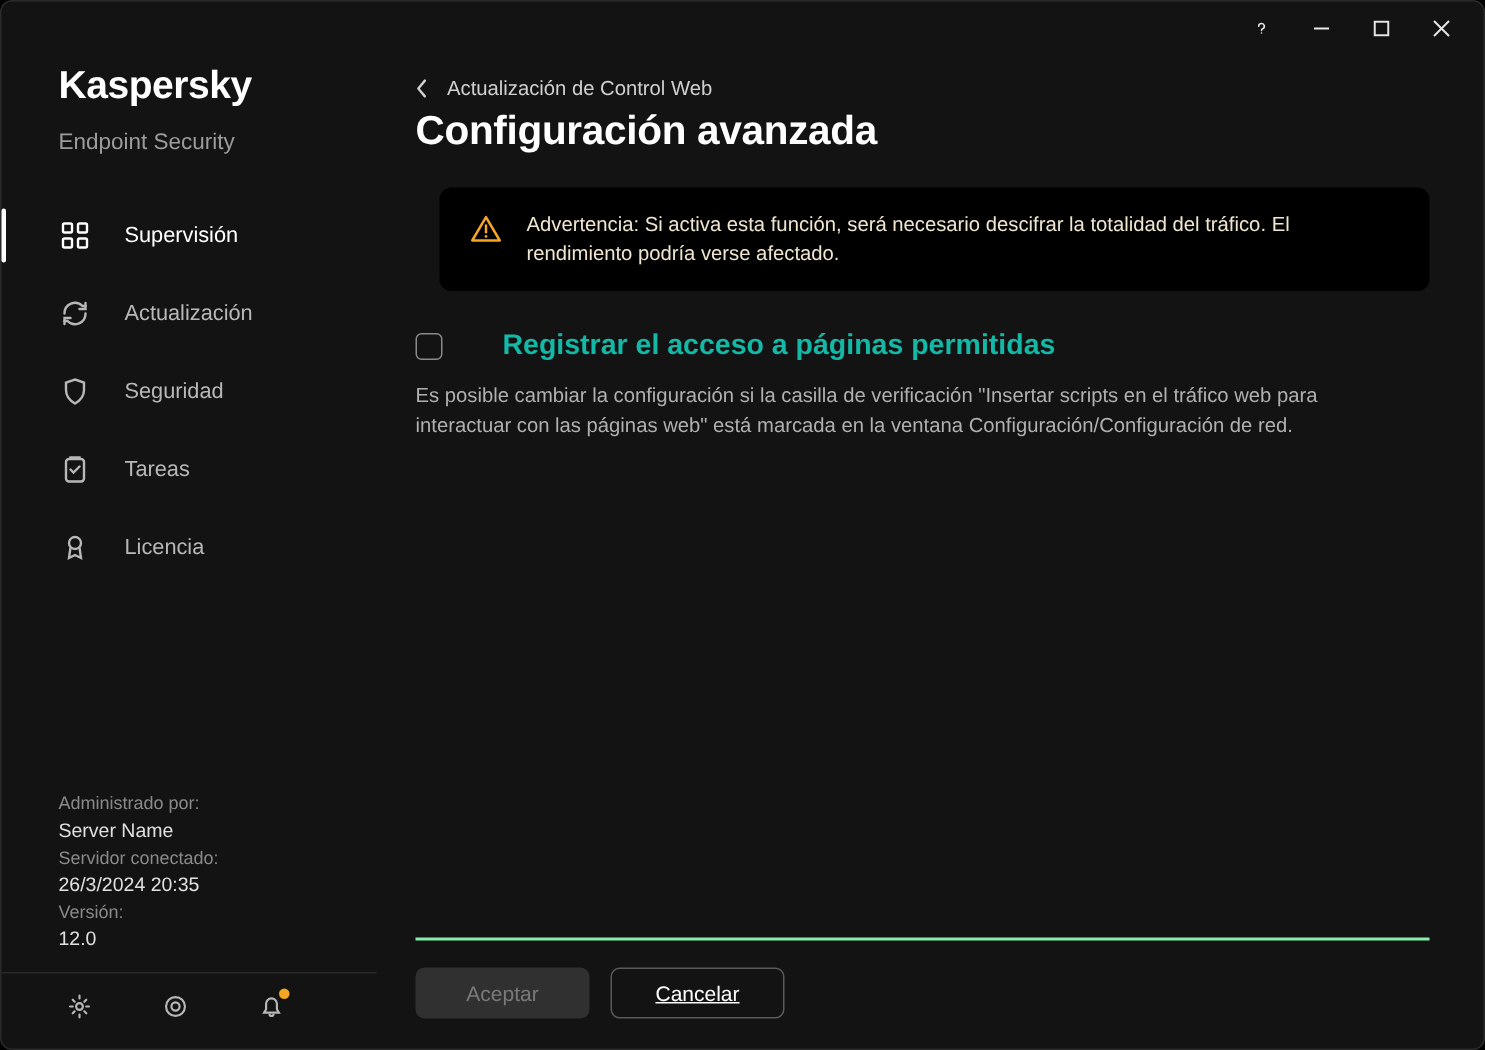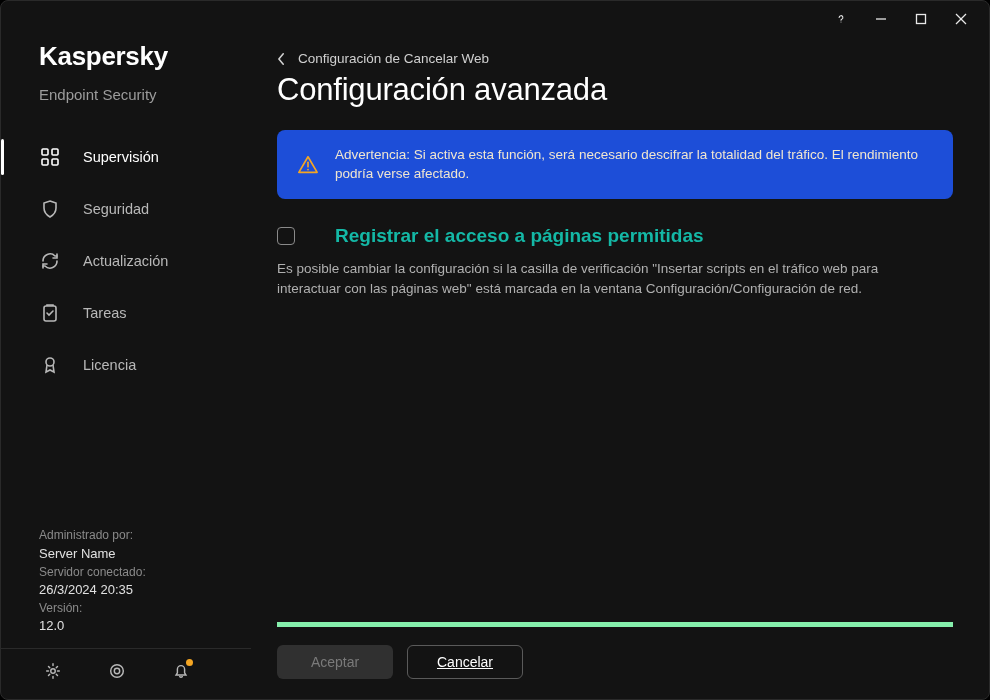--- a/index.html
+++ b/index.html
@@ -157,33 +157,34 @@
       align-items: center;
       color: #d0d0d0;
       font-size: 13.5px;
       cursor: pointer;
       gap: 12px;
       margin-bottom: 6px;
     }
     .breadcrumb svg { width: 9px; height: 14px; }
     .page-title {
       color: #fff;
-      font-size: 31px;
-      font-weight: 400;
+      font-size: 27px;
+      font-weight: 700;
       margin-bottom: 22px;
       letter-spacing: -0.2px;
     }
     .warning-banner {
-      background: #1d4ed8;
+      background: #000000;
       border-radius: 8px;
       padding: 16px 20px;
       display: flex;
-      align-items: center;
+      align-items: flex-start;
       gap: 16px;
       margin-bottom: 26px;
+      margin-left: 16px;
     }
     .warning-banner .warn-icon {
       flex-shrink: 0;
       width: 22px;
       height: 22px;
       color: #f5a623;
       margin-top: 1px;
     }
     .warning-banner .warn-icon svg { width: 22px; height: 22px; }
     .warning-text {
@@ -213,21 +214,21 @@
     }
     .help-text {
       color: #b0b0b0;
       font-size: 13.5px;
       line-height: 1.45;
       max-width: 640px;
     }
     .footer-bar {
       margin-top: auto;
       padding: 18px 0 20px 0;
-      border-top: 5px solid #86efac;
+      border-top: 2px solid #86efac;
       display: flex;
       gap: 14px;
     }
     .btn {
       min-width: 116px;
       height: 34px;
       border-radius: 6px;
       font-size: 14px;
       font-weight: 500;
       display: flex;
@@ -293,36 +294,36 @@
               <rect x="2" y="2" width="6" height="6" rx="1"></rect>
                 <rect x="12" y="2" width="6" height="6" rx="1"></rect>
               <rect x="2" y="12" width="6" height="6" rx="1"></rect>
                 <rect x="12" y="12" width="6" height="6" rx="1"></rect>
             </svg>
           </span>
           <span class="nav-label">Supervisión</span>
         </div>
         <div class="nav-item">
           <span class="nav-icon">
-            <svg viewBox="0 0 20 20" fill="none" stroke="currentColor" stroke-width="1.6">
-              <path d="M10 2l6 2v5c0 4-2.5 7-6 9-3.5-2-6-5-6-9V4l6-2z"></path>
-            </svg>
-          </span>
-          <span class="nav-label">Seguridad</span>
-        </div>
-        <div class="nav-item">
-          <span class="nav-icon">
             <svg viewBox="0 0 20 20" fill="none" stroke="currentColor" stroke-width="1.6" stroke-linecap="round">
               <path d="M3 10a7 7 0 0 1 12-5l2-0"></path>
                 <path d="M17 10a7 7 0 0 1-12 5l-2 0"></path>
               <path d="M17 3v4h-4"></path>
                 <path d="M3 17v-4h4"></path>
             </svg>
           </span>
           <span class="nav-label">Actualización</span>
+        </div>
+        <div class="nav-item">
+          <span class="nav-icon">
+            <svg viewBox="0 0 20 20" fill="none" stroke="currentColor" stroke-width="1.6">
+              <path d="M10 2l6 2v5c0 4-2.5 7-6 9-3.5-2-6-5-6-9V4l6-2z"></path>
+            </svg>
+          </span>
+          <span class="nav-label">Seguridad</span>
         </div>
         <div class="nav-item">
           <span class="nav-icon">
             <svg viewBox="0 0 20 20" fill="none" stroke="currentColor" stroke-width="1.6">
               <rect x="4" y="3" width="12" height="15" rx="2"></rect>
                 <path d="M7 3V2h6v1"></path>
               <path d="M7 10l2 2 4-4" stroke-linecap="round"></path>
             </svg>
           </span>
           <span class="nav-label">Tareas</span>
@@ -368,21 +369,21 @@
           <span class="notif-dot"></span>
         </div>
       </div>
     </div>
 
     <div class="main">
       <div class="breadcrumb">
         <svg viewBox="0 0 10 16" fill="none" stroke="currentColor" stroke-width="1.8">
           <path d="M7 2L2 8l5 6" stroke-linecap="round" stroke-linejoin="round"></path>
         </svg>
-        <span>Configuración de Cancelar Web</span>
+        <span>Actualización de Control Web</span>
       </div>
 
       <h1 class="page-title">Configuración avanzada</h1>
 
       <div class="warning-banner">
         <span class="warn-icon">
           <svg viewBox="0 0 24 24" fill="none" stroke="currentColor" stroke-width="1.8" stroke-linejoin="round">
             <path d="M12 3L2 20h20L12 3z"></path>
               <line x1="12" y1="9" x2="12" y2="14" stroke-linecap="round"></line>
             <circle cx="12" cy="17" r="1" fill="currentColor" stroke="none"></circle>

